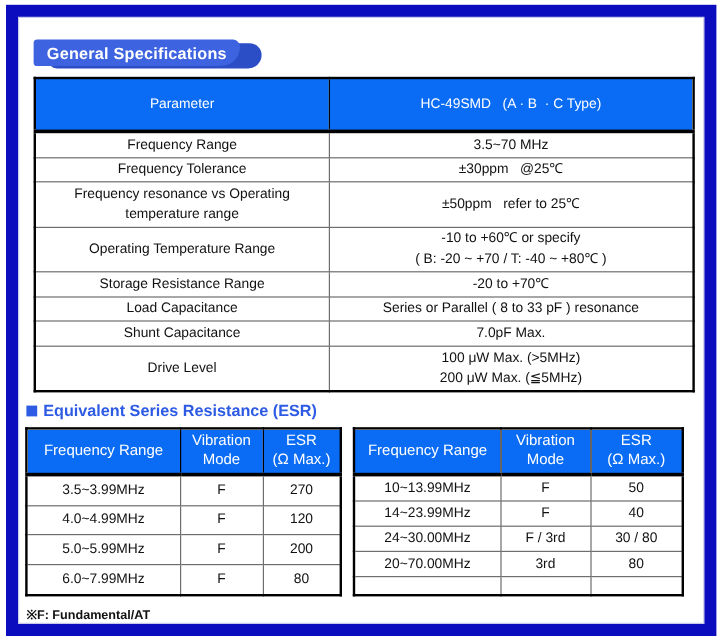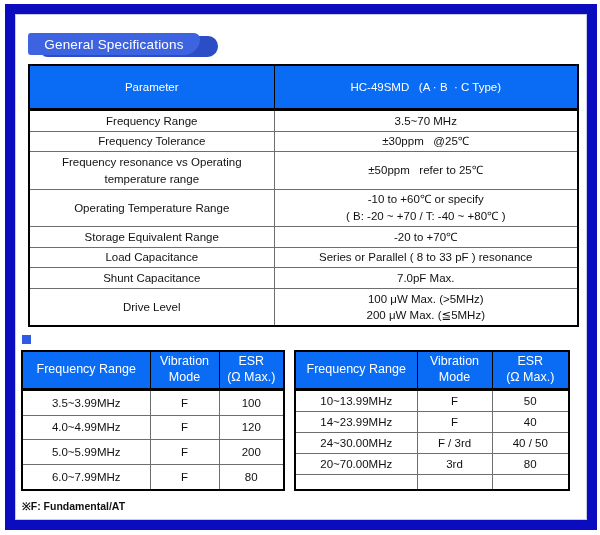--- a/index.html
+++ b/index.html
@@ -13,21 +13,21 @@
   .page {
     position: relative;
     margin: 4px 3px 5px 5px;
     width: 572px;
     height: 506px;
     border: 10px solid var(--page-border, #0b0cbe);
     box-shadow: inset 0 0 0 1px var(--page-border-inner-edge, #c9c9ea);
     background: #ffffff;
   }
   
-  .badge { position: relative; width: 196px; height: 24px; margin: 19px 0 0 13px; }
+  .badge { position: relative; width: 196px; height: 24px; margin: 19px 0 0 13px; font-weight: bold; }
   .badge-tail {
     position: absolute; left: 12px; top: 3px; width: 178px; height: 21px;
     background: var(--badge-shadow-blue, #2b4dc6);
     border-radius: 3px 16px 18px 12px;
   }
   .badge-main {
     position: absolute; left: 0; top: 0; width: 172px; height: 22px;
     background: var(--badge-blue, #3e63e0);
     border-radius: 3px 6px 16px 3px;
     color: #ffffff; font-size: 13.5px;
@@ -118,41 +118,42 @@
         <tr>
           <td>Frequency resonance vs Operating temperature range</td>
           <td>±50ppm&nbsp;&nbsp;&nbsp;refer to 25℃</td>
         </tr>
         <tr>
           <td>Operating Temperature Range</td>
           <td>-10 to +60℃ or specify
 ( B: -20 ~ +70 / T: -40 ~ +80℃ )</td>
         </tr>
         <tr>
-          <td>Storage Equivalent Range</td>
+          <td>Storage Resistance Range</td>
           <td>-20 to +70℃</td>
         </tr>
         <tr>
           <td>Load Capacitance</td>
           <td>Series or Parallel ( 8 to 33 pF ) resonance</td>
         </tr>
         <tr>
           <td>Shunt Capacitance</td>
           <td>7.0pF Max.</td>
         </tr>
         <tr>
           <td>Drive Level</td>
           <td>100 μW Max. (&gt;5MHz)
 200 μW Max. (≦5MHz)</td>
         </tr>
       </tbody>
   </table>
 
   <div class="esr-heading">
     <span class="bullet"></span>
+    <span>Equivalent Series Resistance (ESR)</span>
   </div>
 
   <div class="esr-row">
     <table class="esr">
       <colgroup>
           <col style="width:128px">
           <col style="width:69px">
           <col style="width:65px">
         </colgroup>
       <thead>
@@ -161,21 +162,21 @@
           <th>Vibration
 Mode</th>
           <th>ESR
 (Ω Max.)</th>
         </tr>
       </thead>
       <tbody>
           <tr>
             <td>3.5~3.99MHz</td>
             <td>F</td>
-            <td>100</td>
+            <td>270</td>
           </tr>
           <tr>
             <td>4.0~4.99MHz</td>
             <td>F</td>
             <td>120</td>
           </tr>
           <tr>
             <td>5.0~5.99MHz</td>
             <td>F</td>
             <td>200</td>
@@ -210,21 +211,21 @@
             <td>50</td>
           </tr>
           <tr>
             <td>14~23.99MHz</td>
             <td>F</td>
             <td>40</td>
           </tr>
           <tr>
             <td>24~30.00MHz</td>
             <td>F / 3rd</td>
-            <td>40 / 50</td>
+            <td>30 / 80</td>
           </tr>
           <tr>
             <td>20~70.00MHz</td>
             <td>3rd</td>
             <td>80</td>
           </tr>
           <tr>
             <td></td>
             <td></td>
             <td></td>

